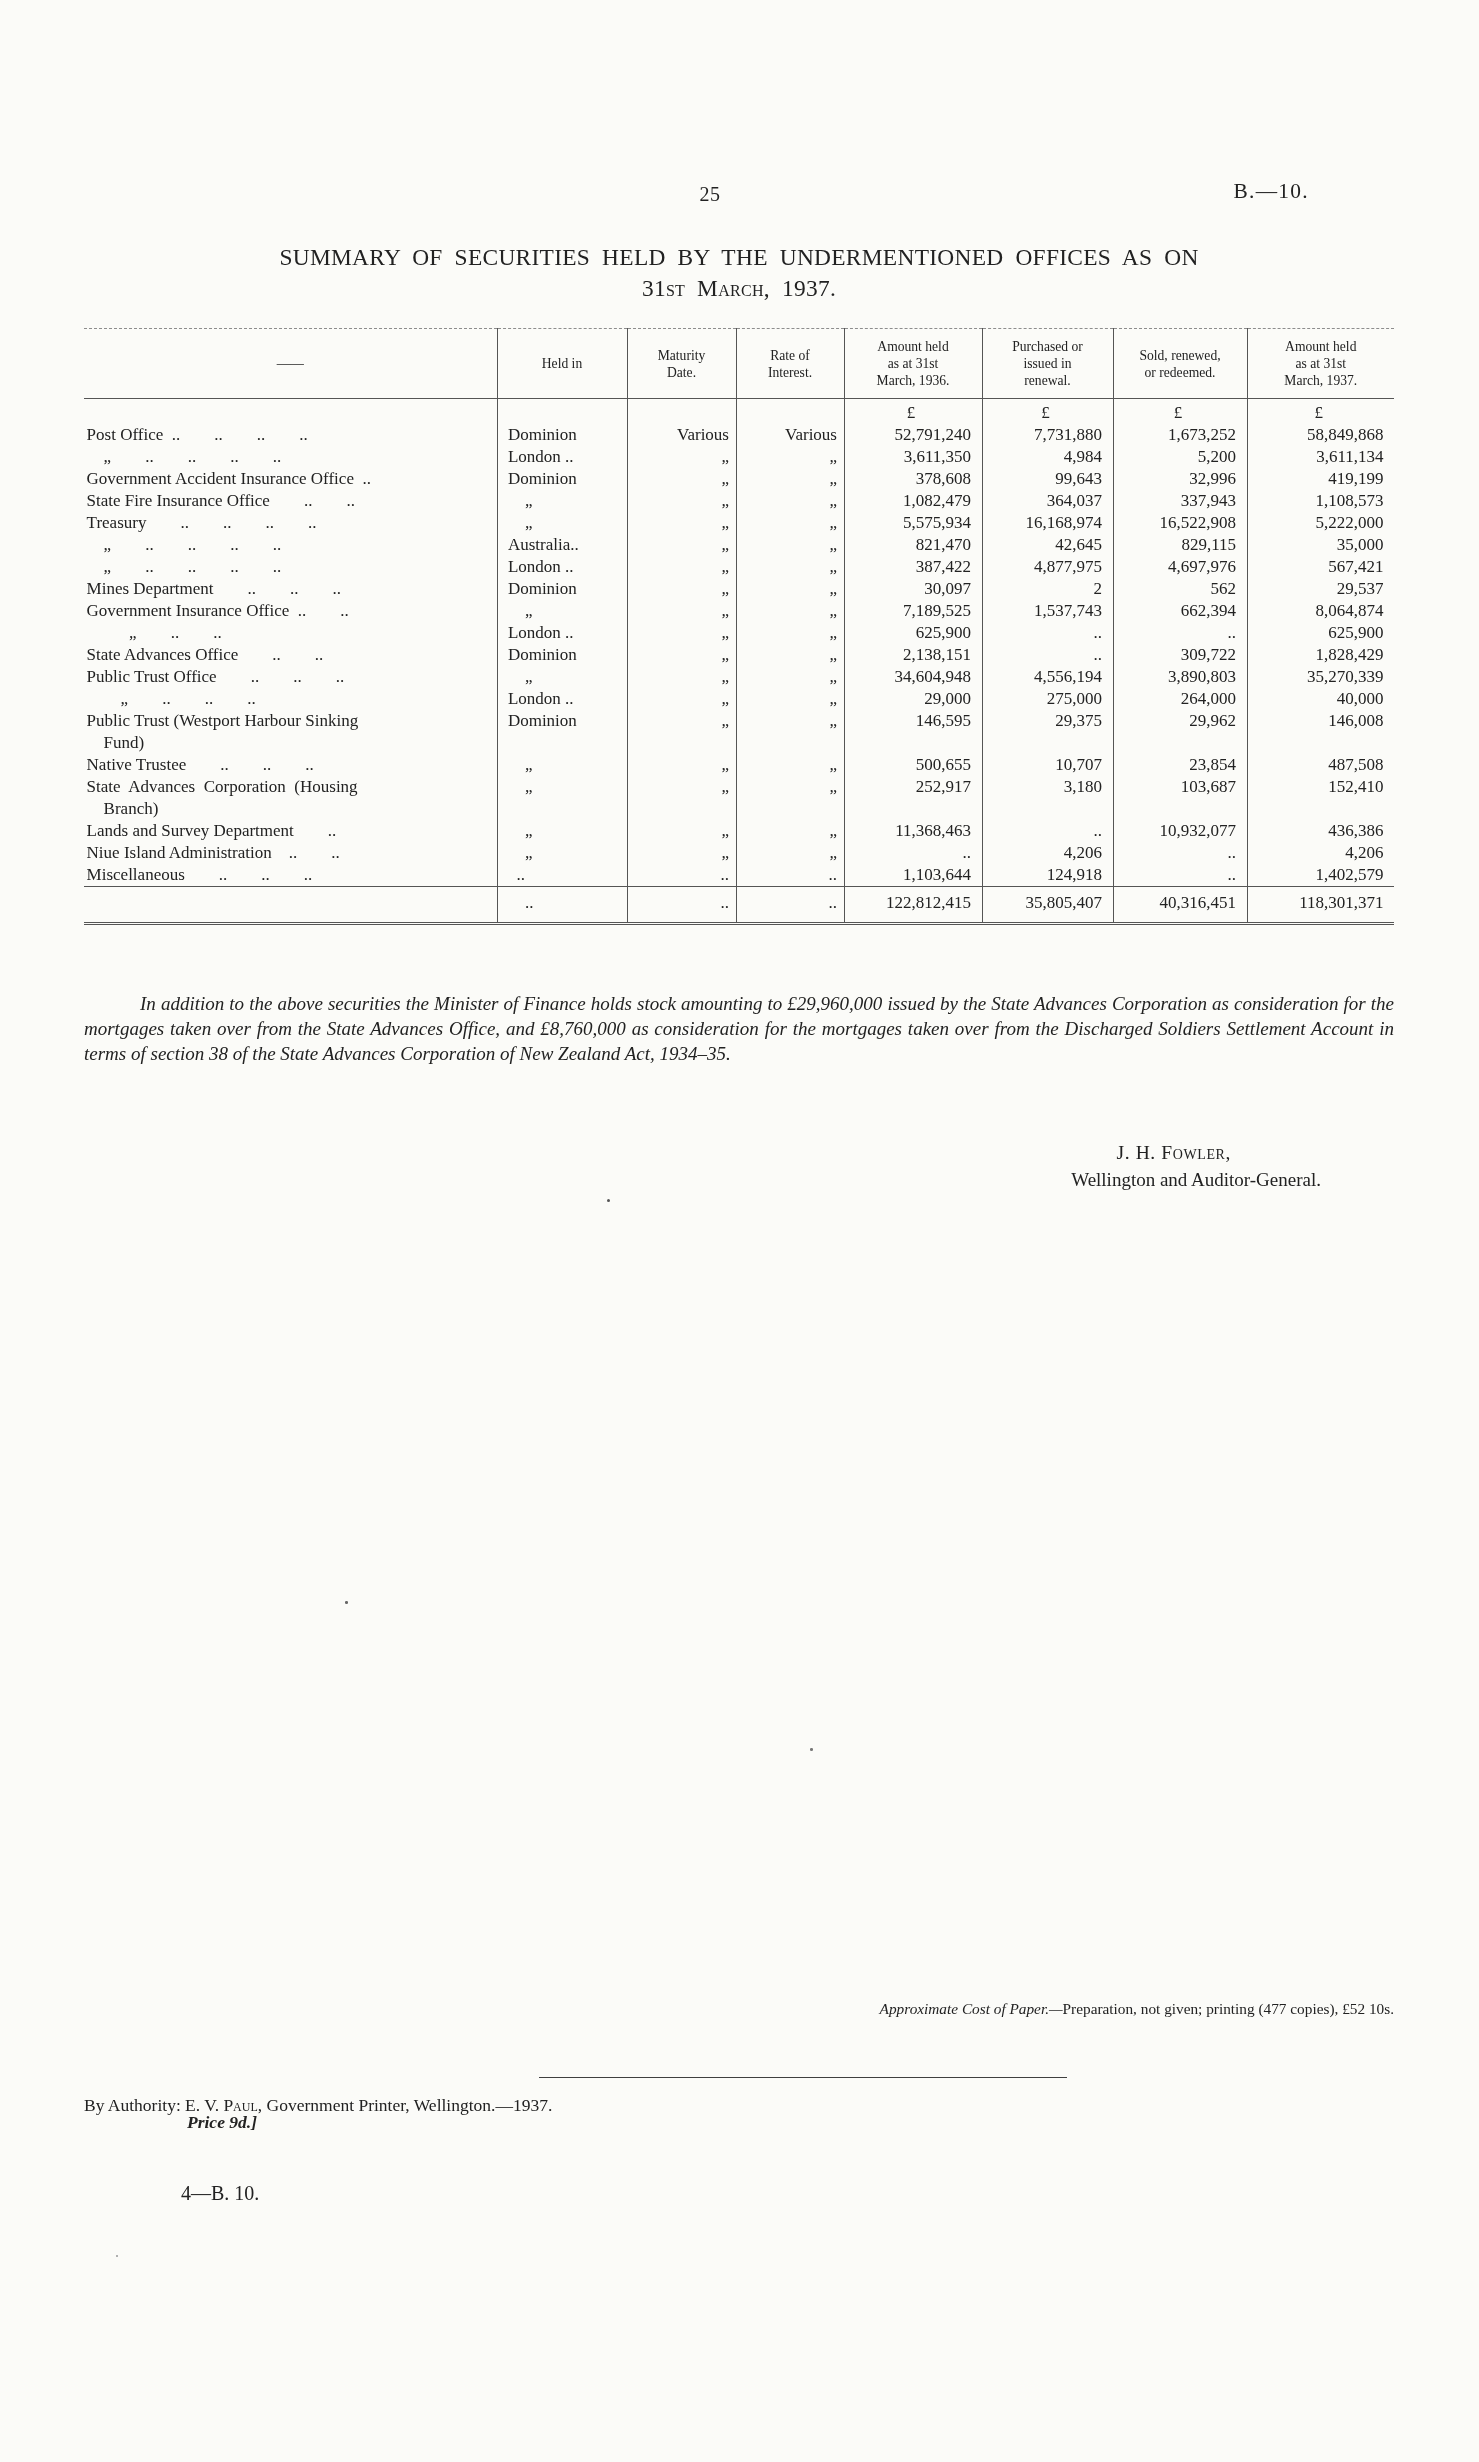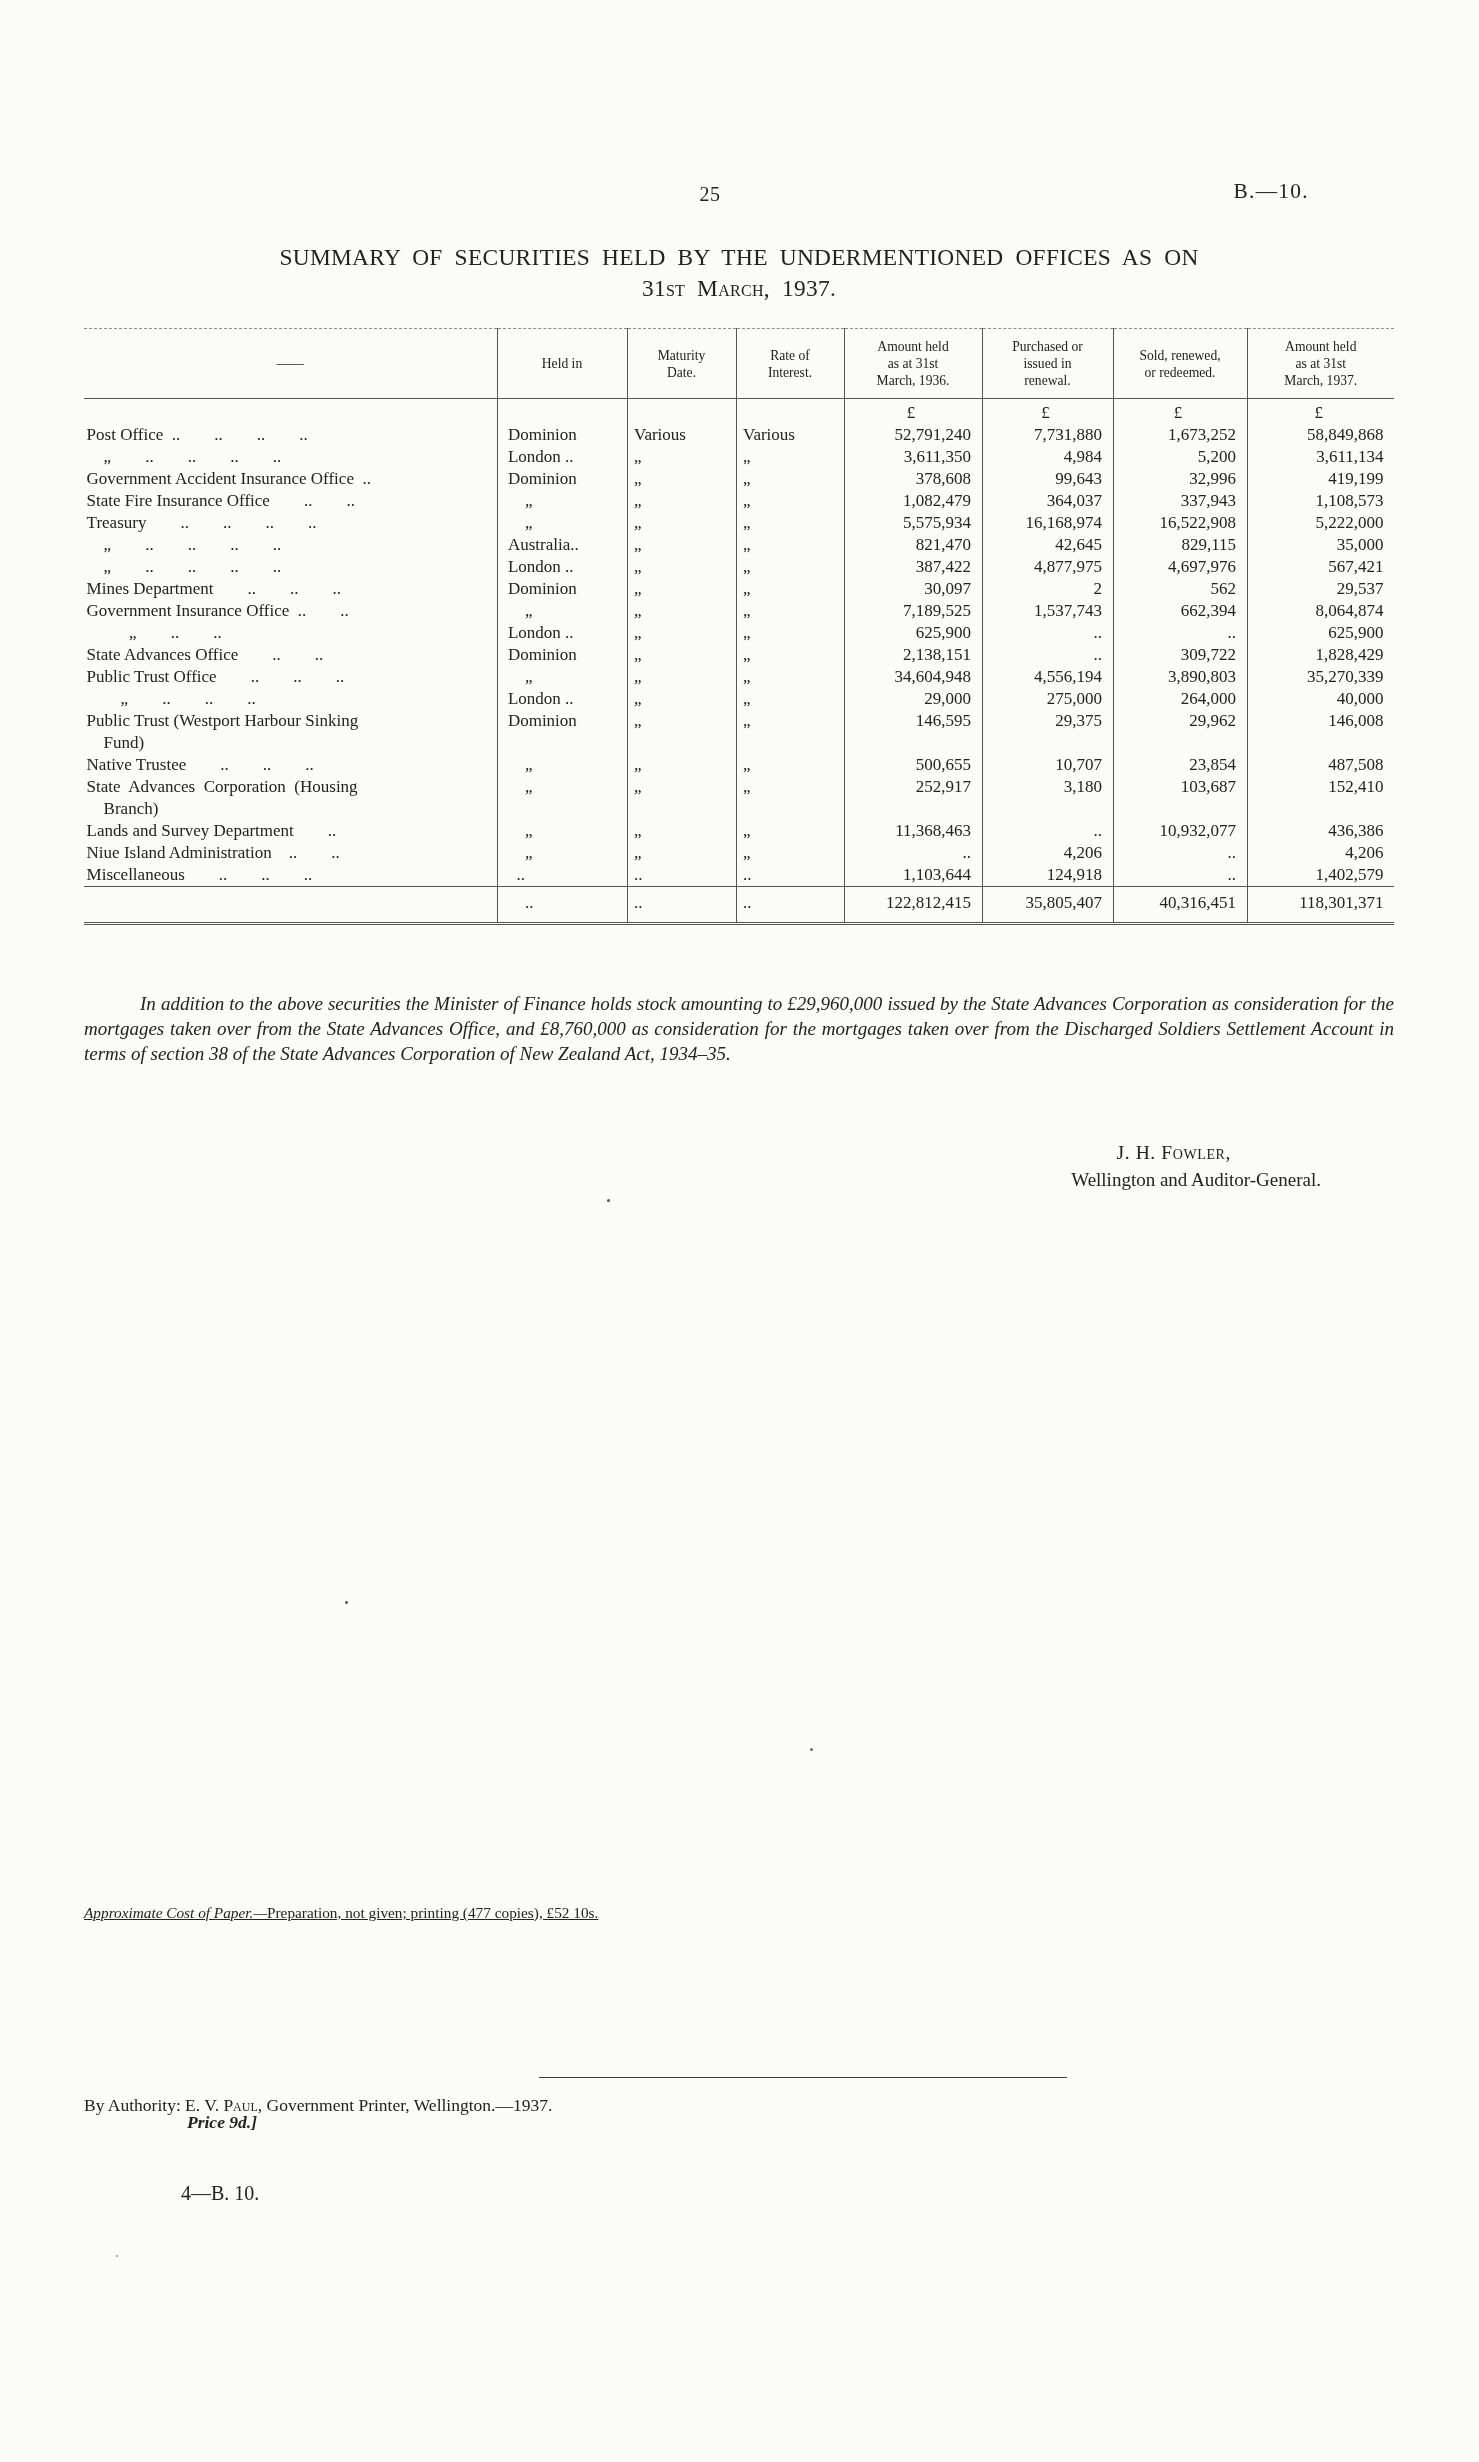--- a/index.html
+++ b/index.html
@@ -45,41 +45,41 @@
   .sec-table td:not(:first-child) { border-left: 1px solid #555; }
 
   .sec-table tbody td {
     vertical-align: top; line-height: 22px; padding: 0 6.5px;
     white-space: pre-wrap;
   }
   .sec-table .currency-row td { height: 25px; padding-top: 2.6px; }
   .sec-table .currency-row .c-amt { text-align: center; padding-right: 0; }
   .c-label { padding-left: 2.6px !important; }
   .c-held  { padding-left: 10.4px !important; }
-  .c-mat, .c-rate { text-align: left; }
+  .c-mat, .c-rate { text-align: right; }
   .c-amt { text-align: right; padding-right: 10.4px !important; }
   .sec-table .total-row td {
     border-top: 1px solid #555;
     border-bottom: 3.2px double #555;
     padding-top: 5.8px; padding-bottom: 7.8px; line-height: 22px;
   }
 
   .note {
     position: absolute; top: 972px; left: 84px; width: 1310px;
     font-size: 19px; line-height: 25px;
     text-align: justify; text-indent: 56px; font-style: italic;
   }
 
   .signature { position: absolute; top: 1142px; right: 158px; text-align: right; }
   .sig-name  { display: block; font-size: 19.5px; font-variant: small-caps; letter-spacing: 0.6px; padding-right: 90px; }
   .sig-title { display: block; font-size: 19px; margin-top: 4.5px; }
 
   .cost-line {
-    position: absolute; top: 1904px; left: 84px; width: 1310px;
-    text-align: left; font-size: 15.3px; text-decoration: underline;
+    position: absolute; top: 2000px; left: 84px; width: 1310px;
+    text-align: right; font-size: 15.3px;
   }
   .cost-label { font-style: italic; }
 
   .authority-rule {
     position: absolute; top: 2077px; left: 539px; width: 528px; height: 1.3px;
     background: #3f3f3f;
   }
   .authority-line {
     position: absolute; top: 2095px; left: 84px; width: 1310px;
     text-align: left; font-size: 17.5px;

